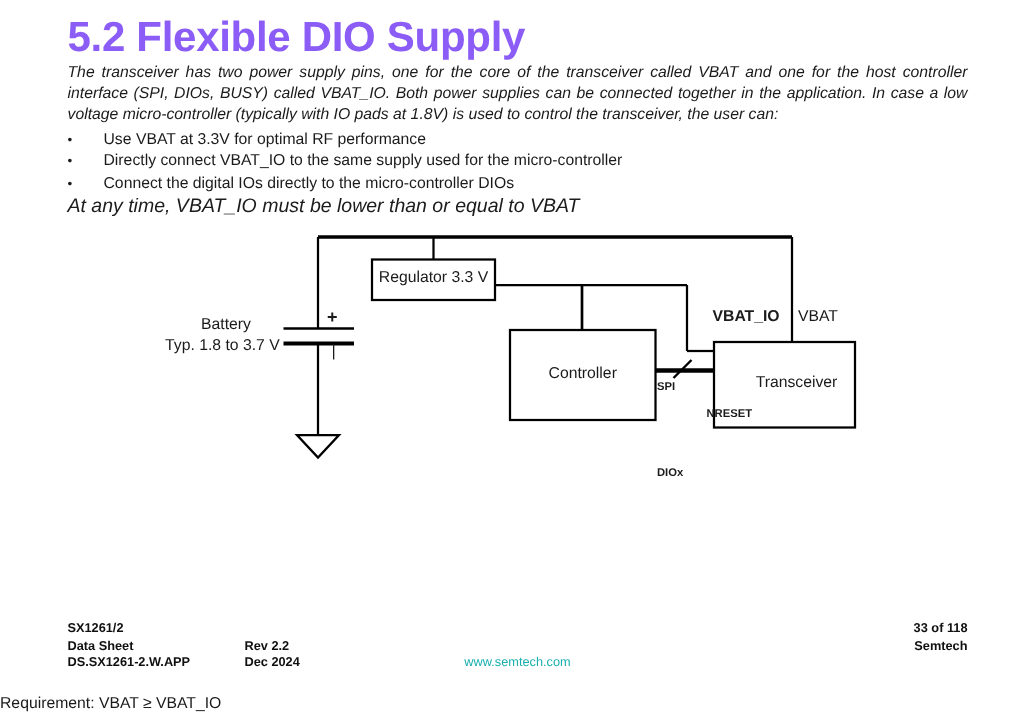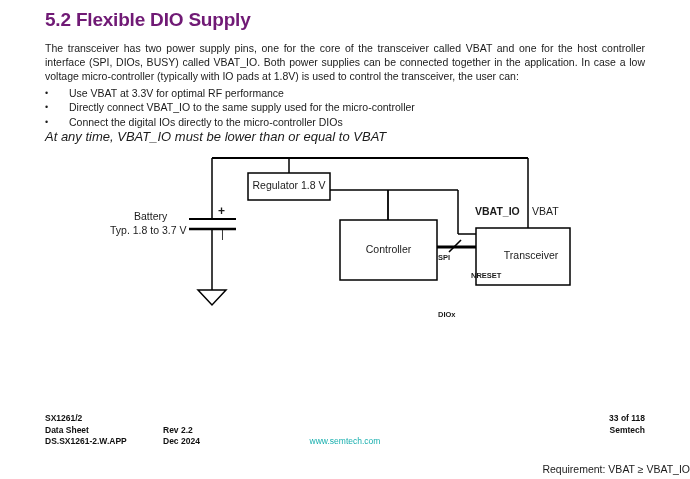--- a/index.html
+++ b/index.html
@@ -19,37 +19,38 @@
   .page {
     position: absolute;
     inset: 0;
   }
 
   
   .section-heading {
     position: absolute;
     left: 45px;
     top: 9px;
-    font-size: 19px;
+    font-size: 28px;
     font-weight: bold;
     letter-spacing: -0.2px;
-    color: #701a75;
+    color: #8b5cf6;
     white-space: nowrap;
   }
 
   
   .intro {
     position: absolute;
     left: 45px;
     top: 41px;
     width: 600px;
     font-size: 10.5px;
     line-height: 14.2px;
     text-align: justify;
     color: #1b1b1b;
+    font-style: italic;
   }
 
   .bullets {
     position: absolute;
     left: 45px;
     top: 86px;
     width: 600px;
     font-size: 10.5px;
     line-height: 14.3px;
   }
@@ -122,21 +123,21 @@
     position: absolute;
     font-size: 11px;
     color: #1b1b1b;
   }
 
   .requirement {
     position: absolute;
     left: 0;
     top: 315px;
     width: 690px;
-    text-align: right;
+    text-align: left;
     font-size: 10.5px;
     color: #1b1b1b;
   }
 
   
   .footer {
     position: absolute;
     left: 0;
     top: 413px;
     width: 690px;
@@ -237,21 +238,21 @@
       <line x1="437" y1="99" x2="476" y2="99" stroke="#000" stroke-width="3"></line>
 
       <line x1="449" y1="104" x2="461" y2="92" stroke="#000" stroke-width="1.6"></line>
     </svg>
 
     <div class="diagram-label" style="left:134px; top:62px;">Battery</div>
     <div class="diagram-label" style="left:110px; top:76px;">Typ. 1.8 to 3.7 V</div>
     <div class="plus-sign" style="left:218px; top:56px;">+</div>
     <div class="minus-sign" style="left:221px; top:80px;">|</div>
 
-    <div class="box-label" style="left:248px; top:31px; width:82px;">Regulator 1.8 V</div>
+    <div class="box-label" style="left:248px; top:31px; width:82px;">Regulator 3.3 V</div>
     <div class="box-label" style="left:340px; top:95px; width:97px;">Controller</div>
     <div class="box-label" style="left:476px; top:101px; width:110px;">Transceiver</div>
 
     <div class="diagram-label" style="left:475px; top:57px;font-weight:bold;">VBAT_IO</div>
     <div class="diagram-label" style="left:532px; top:57px;">VBAT</div>
 
     <div class="bus-label" style="left:438px; top:105px;">SPI</div>
     <div class="bus-label" style="left:438px; top:114px;margin-top:48px;">DIOx</div>
     <div class="bus-label" style="left:433px; top:123px;padding-left:38px;">NRESET</div>
 

